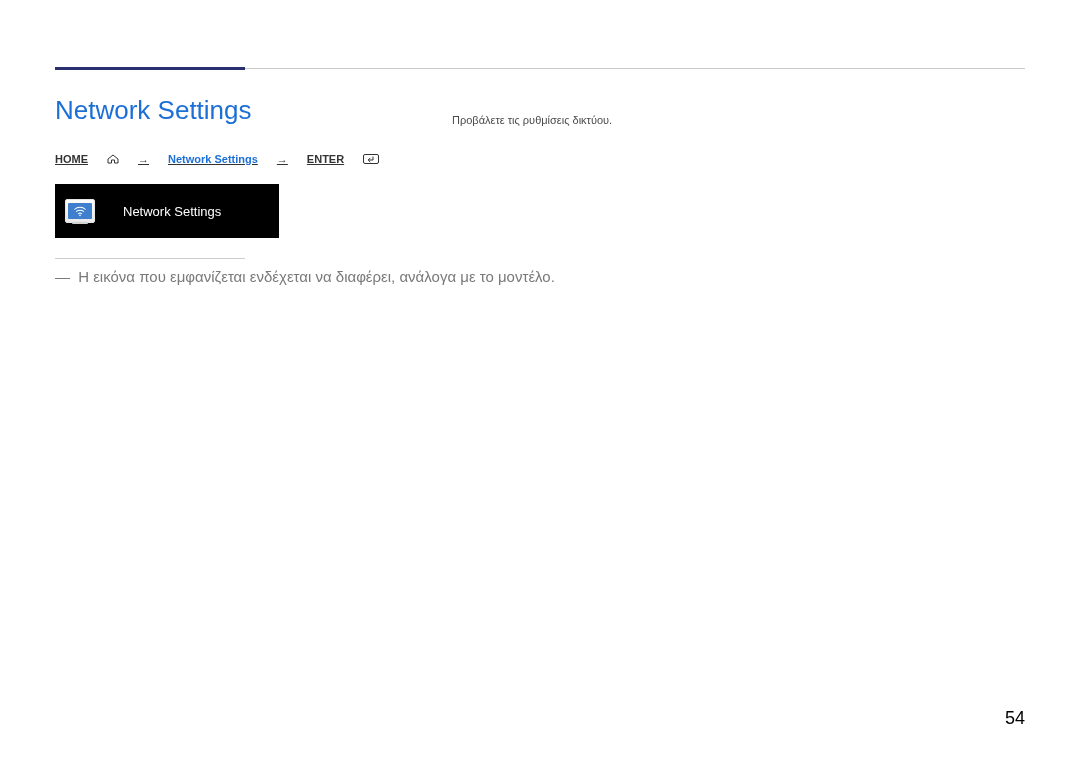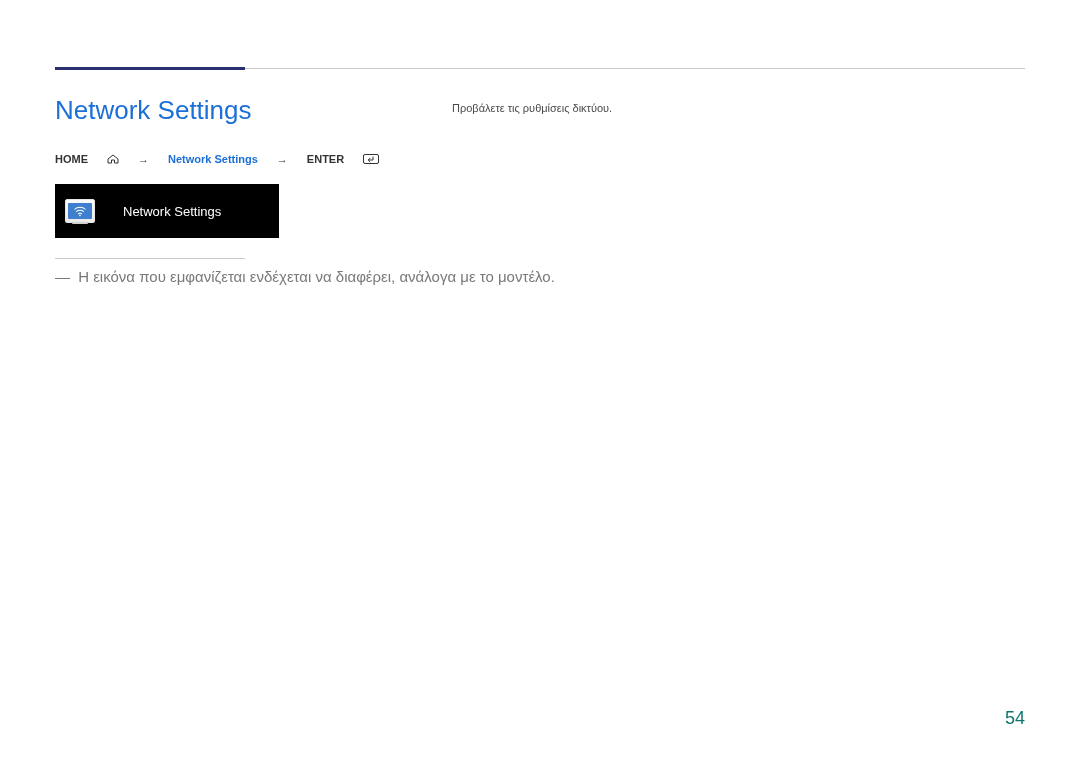--- a/index.html
+++ b/index.html
@@ -39,20 +39,21 @@
   .breadcrumb {
     position: absolute;
     left: 55px;
     top: 153px;
     font-size: 11px;
     font-weight: 700;
     color: #333;
     display: flex;
     align-items: center;
     gap: 19px;
+    text-decoration: underline;
   }
   .breadcrumb .arrow {
     font-weight: 400;
     color: #333;
   }
   .bc-blue {
     color: #1b6fd6;
   }
   .icon-home, .icon-enter {
     display: inline-flex;
@@ -126,31 +127,31 @@
     left: 55px;
     top: 268px;
     font-size: 15px;
     color: #7a7a7a;
   }
   .footnote .dash { margin-right: 4px; }
 
   .desc {
     position: absolute;
     left: 452px;
-    top: 102px;
+    top: 114px;
     font-size: 11px;
     color: #4a4a4a;
   }
 
   .page-number {
     position: absolute;
     right: 55px;
     bottom: 34px;
     font-size: 18px;
-    color: #0f766e;
+    color: #000000;
   }
 </style>
 </head>
 <body>
 
 <div class="top-rule"></div>
 <div class="top-tab"></div>
 
 <div class="page-title">Network Settings</div>
 

